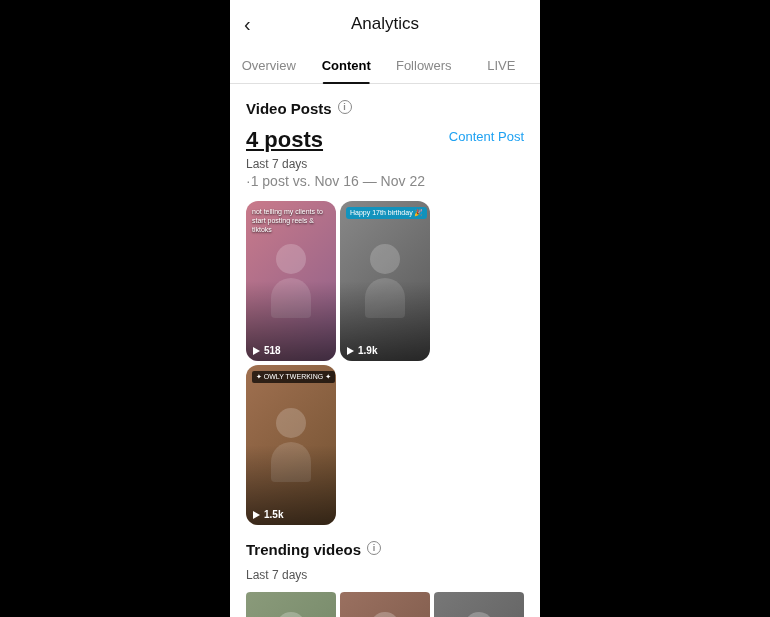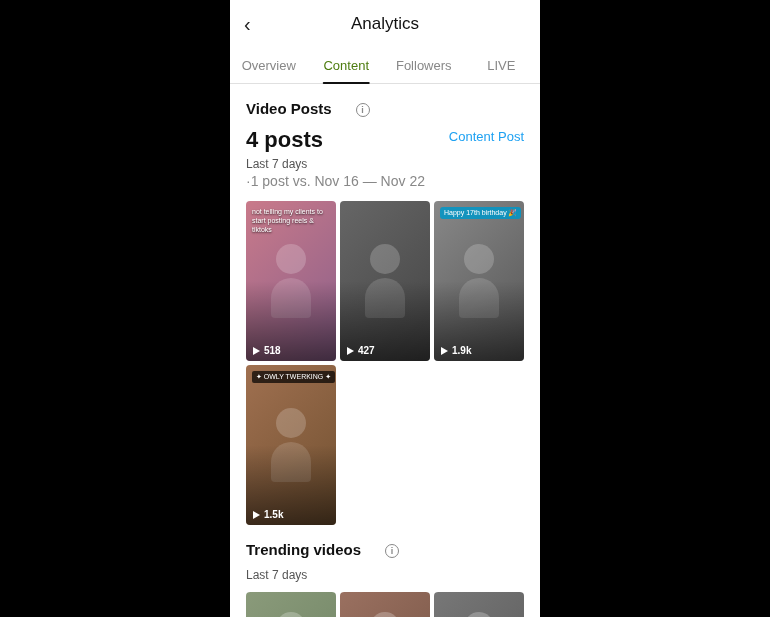--- a/index.html
+++ b/index.html
@@ -55,22 +55,22 @@
       flex: 1;
       text-align: center;
       padding: 10px 0;
       font-size: 13px;
       color: #888;
       cursor: pointer;
       position: relative;
       font-weight: 400;
     }
     .tab.active {
-      color: #4d7c0f;
-      font-weight: 400;
+      color: #000000;
+      font-weight: 700;
     }
     .tab.active::after {
       content: '';
       position: absolute;
       bottom: -1px;
       left: 50%;
       transform: translateX(-50%);
       width: 60%;
       height: 2px;
       background: #111;
@@ -79,22 +79,22 @@
     
     .content {
       flex: 1;
       overflow-y: auto;
       background: #fff;
       padding: 16px;
     }
     
     .section-title {
       display: flex;
-      align-items: flex-end;
-      gap: 24px;
+      align-items: flex-start;
+      gap: 6px;
       font-size: 15px;
       font-weight: 600;
       color: #111;
       margin-bottom: 10px;
     }
     .info-icon {
       display: inline-flex;
       align-items: center;
       justify-content: center;
       width: 14px;
@@ -109,20 +109,21 @@
     .posts-header {
       display: flex;
       justify-content: space-between;
       align-items: flex-start;
       margin-bottom: 4px;
     }
     .posts-count {
       font-size: 22px;
       font-weight: 700;
       color: #111;
+      text-decoration: underline;
     }
     .create-post-btn {
       font-size: 13px;
       color: #1da1f2;
       cursor: pointer;
       background: none;
       border: none;
       font-weight: 500;
       padding: 2px 0;
     }
@@ -140,21 +141,21 @@
     .video-grid {
       display: grid;
       grid-template-columns: repeat(3, 1fr);
       gap: 4px;
       margin-bottom: 16px;
     }
     .video-thumb {
       position: relative;
       width: 100%;
       aspect-ratio: 9/16;
-      border-radius: 4px;
+      border-radius: 12px;
       overflow: hidden;
       background: #888;
     }
     .video-overlay {
       position: absolute;
       inset: 0;
       background: linear-gradient(to bottom, transparent 50%, rgba(0,0,0,0.55) 100%);
     }
     .video-count {
       position: absolute;
@@ -308,33 +309,20 @@
           <div class="vid-caption">not telling my clients to start posting reels &amp; tiktoks</div>
           <div class="video-overlay"></div>
           <div class="video-count">
             <svg class="play-icon" viewBox="0 0 10 10" fill="white">
                 <polygon points="2,1 9,5 2,9"></polygon>
               </svg>
             <span>518</span>
           </div>
         </div>
 
-        <div class="video-thumb thumb-2">
-          <div class="thumb-img">
-            <div class="person-head"></div>
-            <div class="person-body"></div>
-          </div>
-          <div class="video-overlay"></div>
-          <div class="video-count">
-            <svg class="play-icon" viewBox="0 0 10 10" fill="white">
-                <polygon points="2,1 9,5 2,9"></polygon>
-              </svg>
-            <span>427</span>
-          </div>
-        </div>
 
         <div class="video-thumb thumb-3">
           <div class="thumb-img">
             <div class="person-head"></div>
             <div class="person-body"></div>
           </div>
           <div class="vid-birthday">Happy 17th birthday 🎉</div>
           <div class="video-overlay"></div>
           <div class="video-count">
             <svg class="play-icon" viewBox="0 0 10 10" fill="white">

